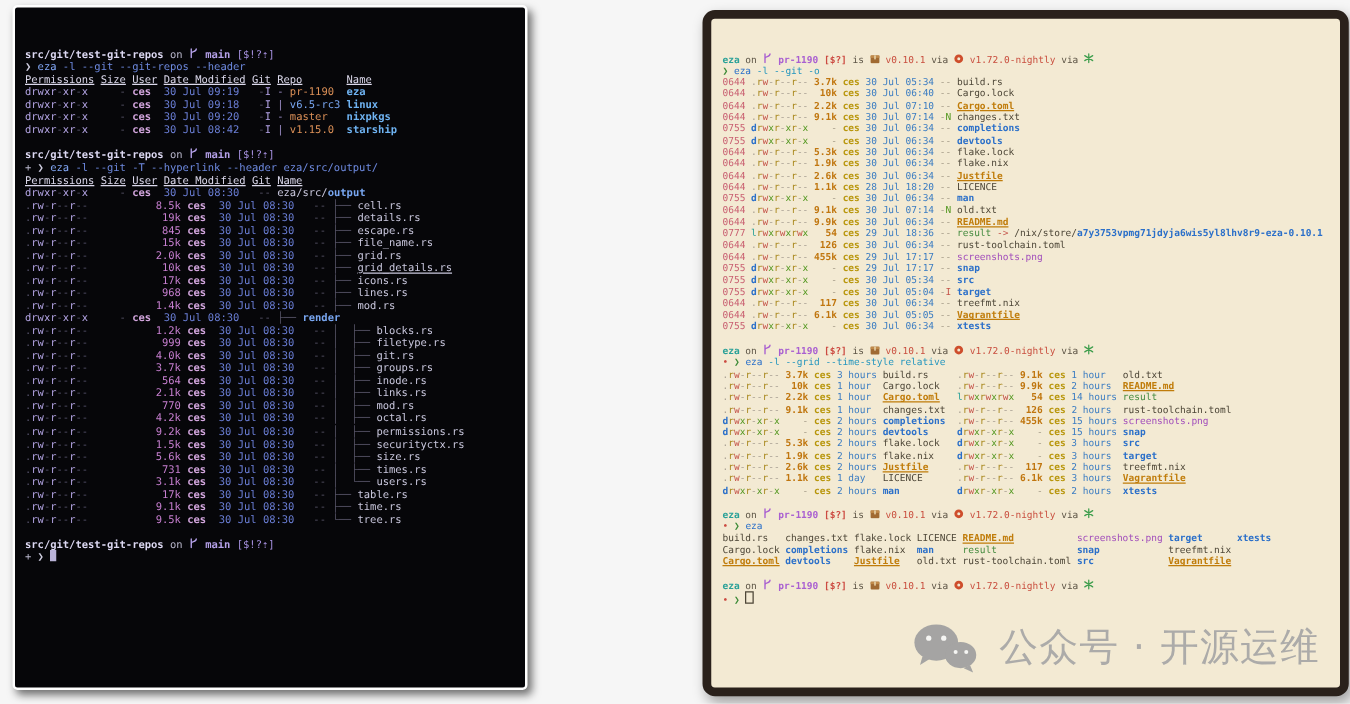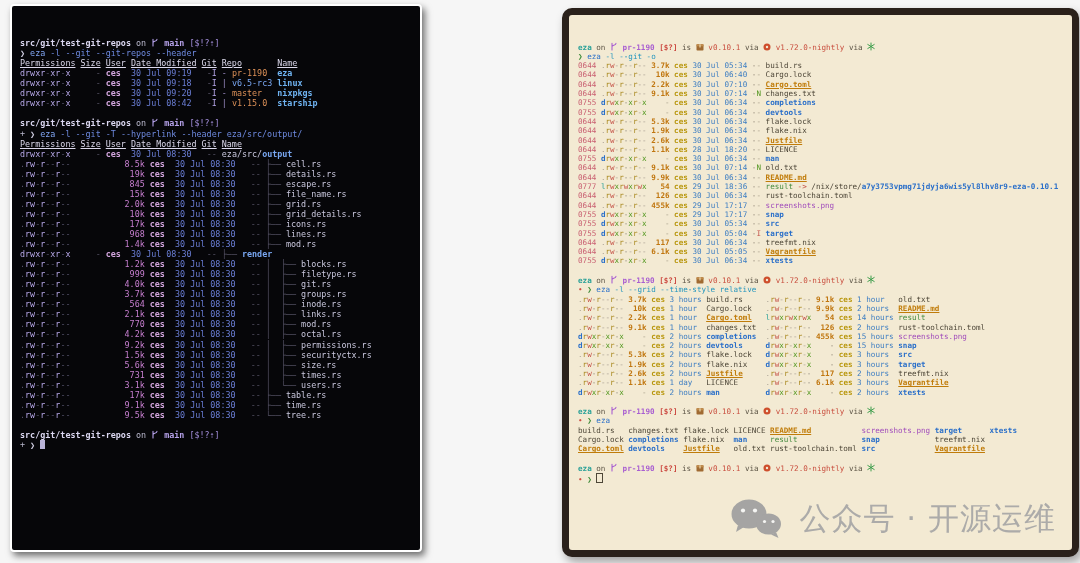--- a/index.html
+++ b/index.html
@@ -1,20 +1,20 @@
 <!DOCTYPE html>
 <html><head>
 <meta charset="utf-8">
 <style>
   html,body{margin:0;padding:0;}
   body{width:1080px;height:563px;background:#f6f6f6;overflow:hidden;position:relative;
        font-family:"DejaVu Sans",sans-serif;}
   .term{position:absolute;font-family:"DejaVu Sans Mono",monospace;white-space:pre;box-sizing:border-box;}
   .tline{min-height:1em;}
-  .ul{}
+  .ul{text-decoration:underline;}
 
   
   .lw{left:10px;top:4px;width:412px;height:548px;background:#060609;border-radius:4px;
       border:2px solid #ffffff;box-shadow:3px 4px 7px rgba(0,0,0,.55);
       padding:12px 8px;color:#c9c7dd;font-size:8.4px;line-height:10.05px;}
   .lw .s-pb{color:#dcd8f2;font-weight:bold;}
   .lw .s-fg{color:#c9c7dd;}
   .lw .s-fg2{color:#b9b7cc;}
   .lw .s-pu{color:#a791e0;}
   .lw .s-pub{color:#b4a0e8;font-weight:bold;}

